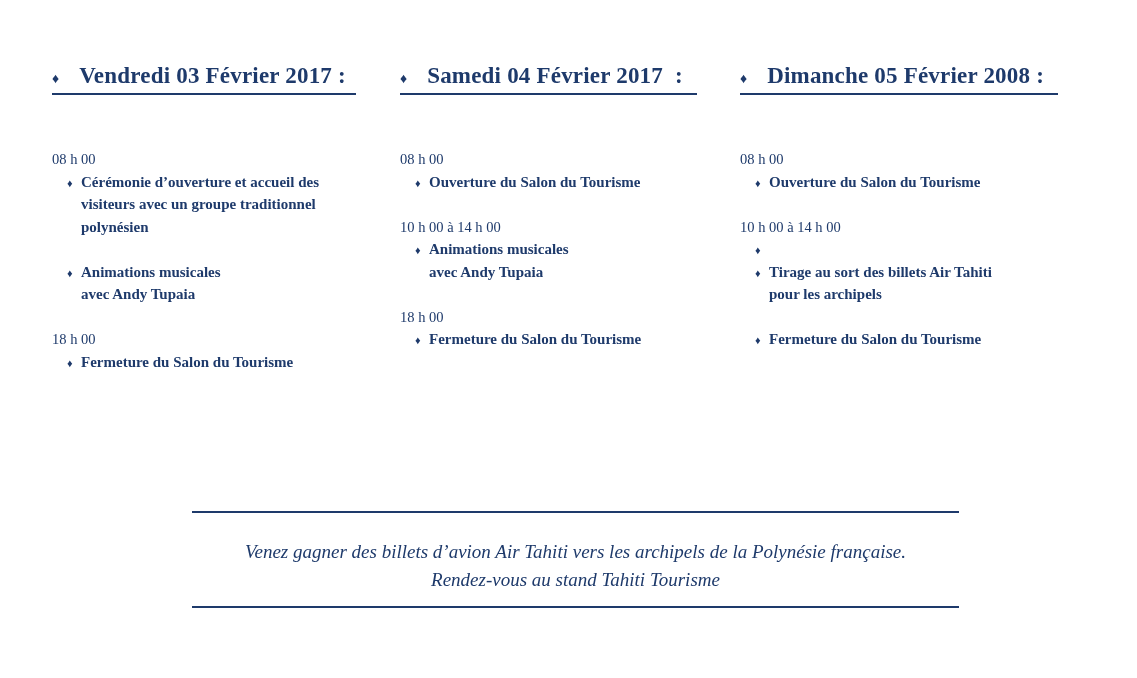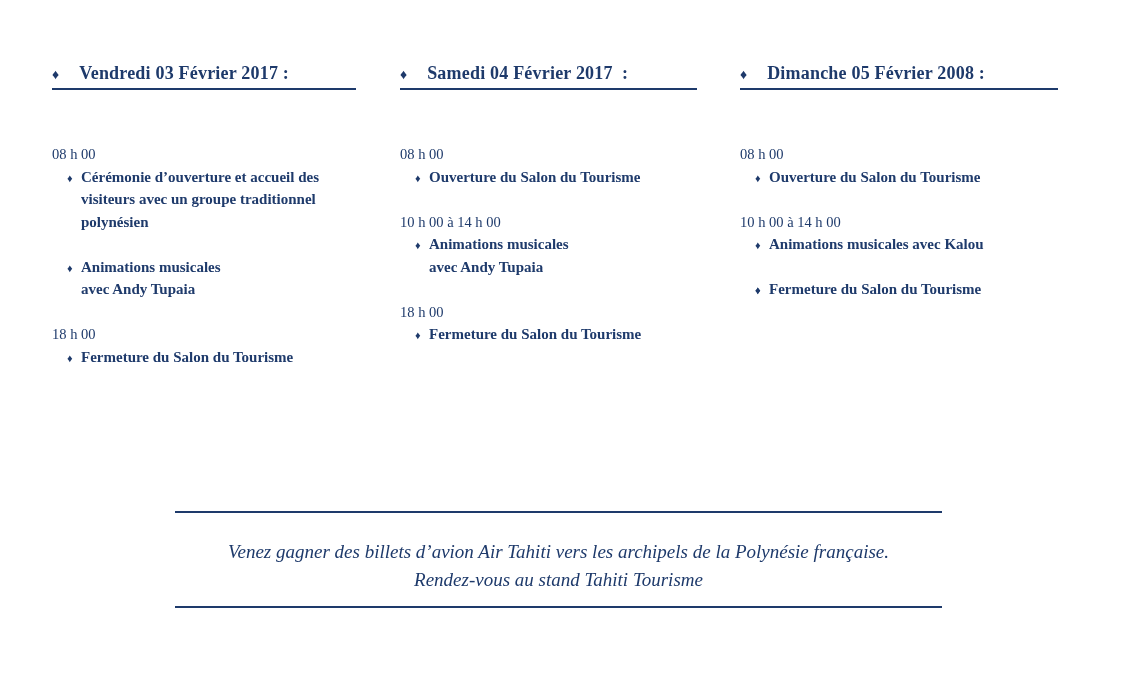--- a/index.html
+++ b/index.html
@@ -17,37 +17,37 @@
   .col-2 { left: 740px; width: 318px; }
 
   .day-header {
     display: flex; align-items: baseline; gap: 20px;
     border-bottom: 2px solid #1e3a6b;
     padding-bottom: 4px;
   }
   .h-bullet { font-size: 14px; line-height: 1; }
   .day-title {
     margin: 0;
-    font-size: 18px; font-weight: bold;
+    font-size: 23px; font-weight: bold;
     letter-spacing: 0.2px;
     white-space: pre-wrap;
   }
 
   .slots { margin-top: 53px; font-size: 15px; line-height: 22.5px; }
   .slot + .slot { margin-top: 22.5px; }
   .slot-time { font-size: 14.5px; }
   .event { position: relative; padding-left: 29px; }
   .e-bullet {
     position: absolute; left: 15px; top: 1px;
     font-size: 11px; line-height: 22.5px;
   }
   .event-text { font-weight: bold; white-space: pre-line; }
 
   .footer-block {
-    position: absolute; left: 175px; top: 511px; width: 767px;
+    position: absolute; left: 192px; top: 511px; width: 767px;
     text-align: center;
     font-style: italic;
     font-size: 19px; line-height: 28px;
   }
   .rule { border: none; border-top: 2px solid #1e3a6b; margin: 0; }
   .promo-text { margin: 25px 0 0; white-space: pre-line; }
   .garderie-text { margin: 10px 0 0; }
   .rule-bottom { margin-top: 12px; }
 </style>
 </head>
@@ -126,26 +126,27 @@
       <div class="slot-time">08 h 00</div>
       <div class="event">
         <span class="e-bullet">♦</span>
         <span class="event-text">Ouverture du Salon du Tourisme</span>
       </div>
     </div>
     <div class="slot">
       <div class="slot-time">10 h 00 à 14 h 00</div>
       <div class="event">
         <span class="e-bullet">♦</span>
-        <span class="event-text">Animations musicales avec Kalou</span>
       </div>
     </div>
     <div class="slot">
       <div class="event">
         <span class="e-bullet">♦</span>
+        <span class="event-text">Tirage au sort des billets Air Tahiti
+pour les archipels</span>
       </div>
     </div>
     <div class="slot">
       <div class="event">
         <span class="e-bullet">♦</span>
         <span class="event-text">Fermeture du Salon du Tourisme</span>
       </div>
     </div>
   </div>
 </section>

